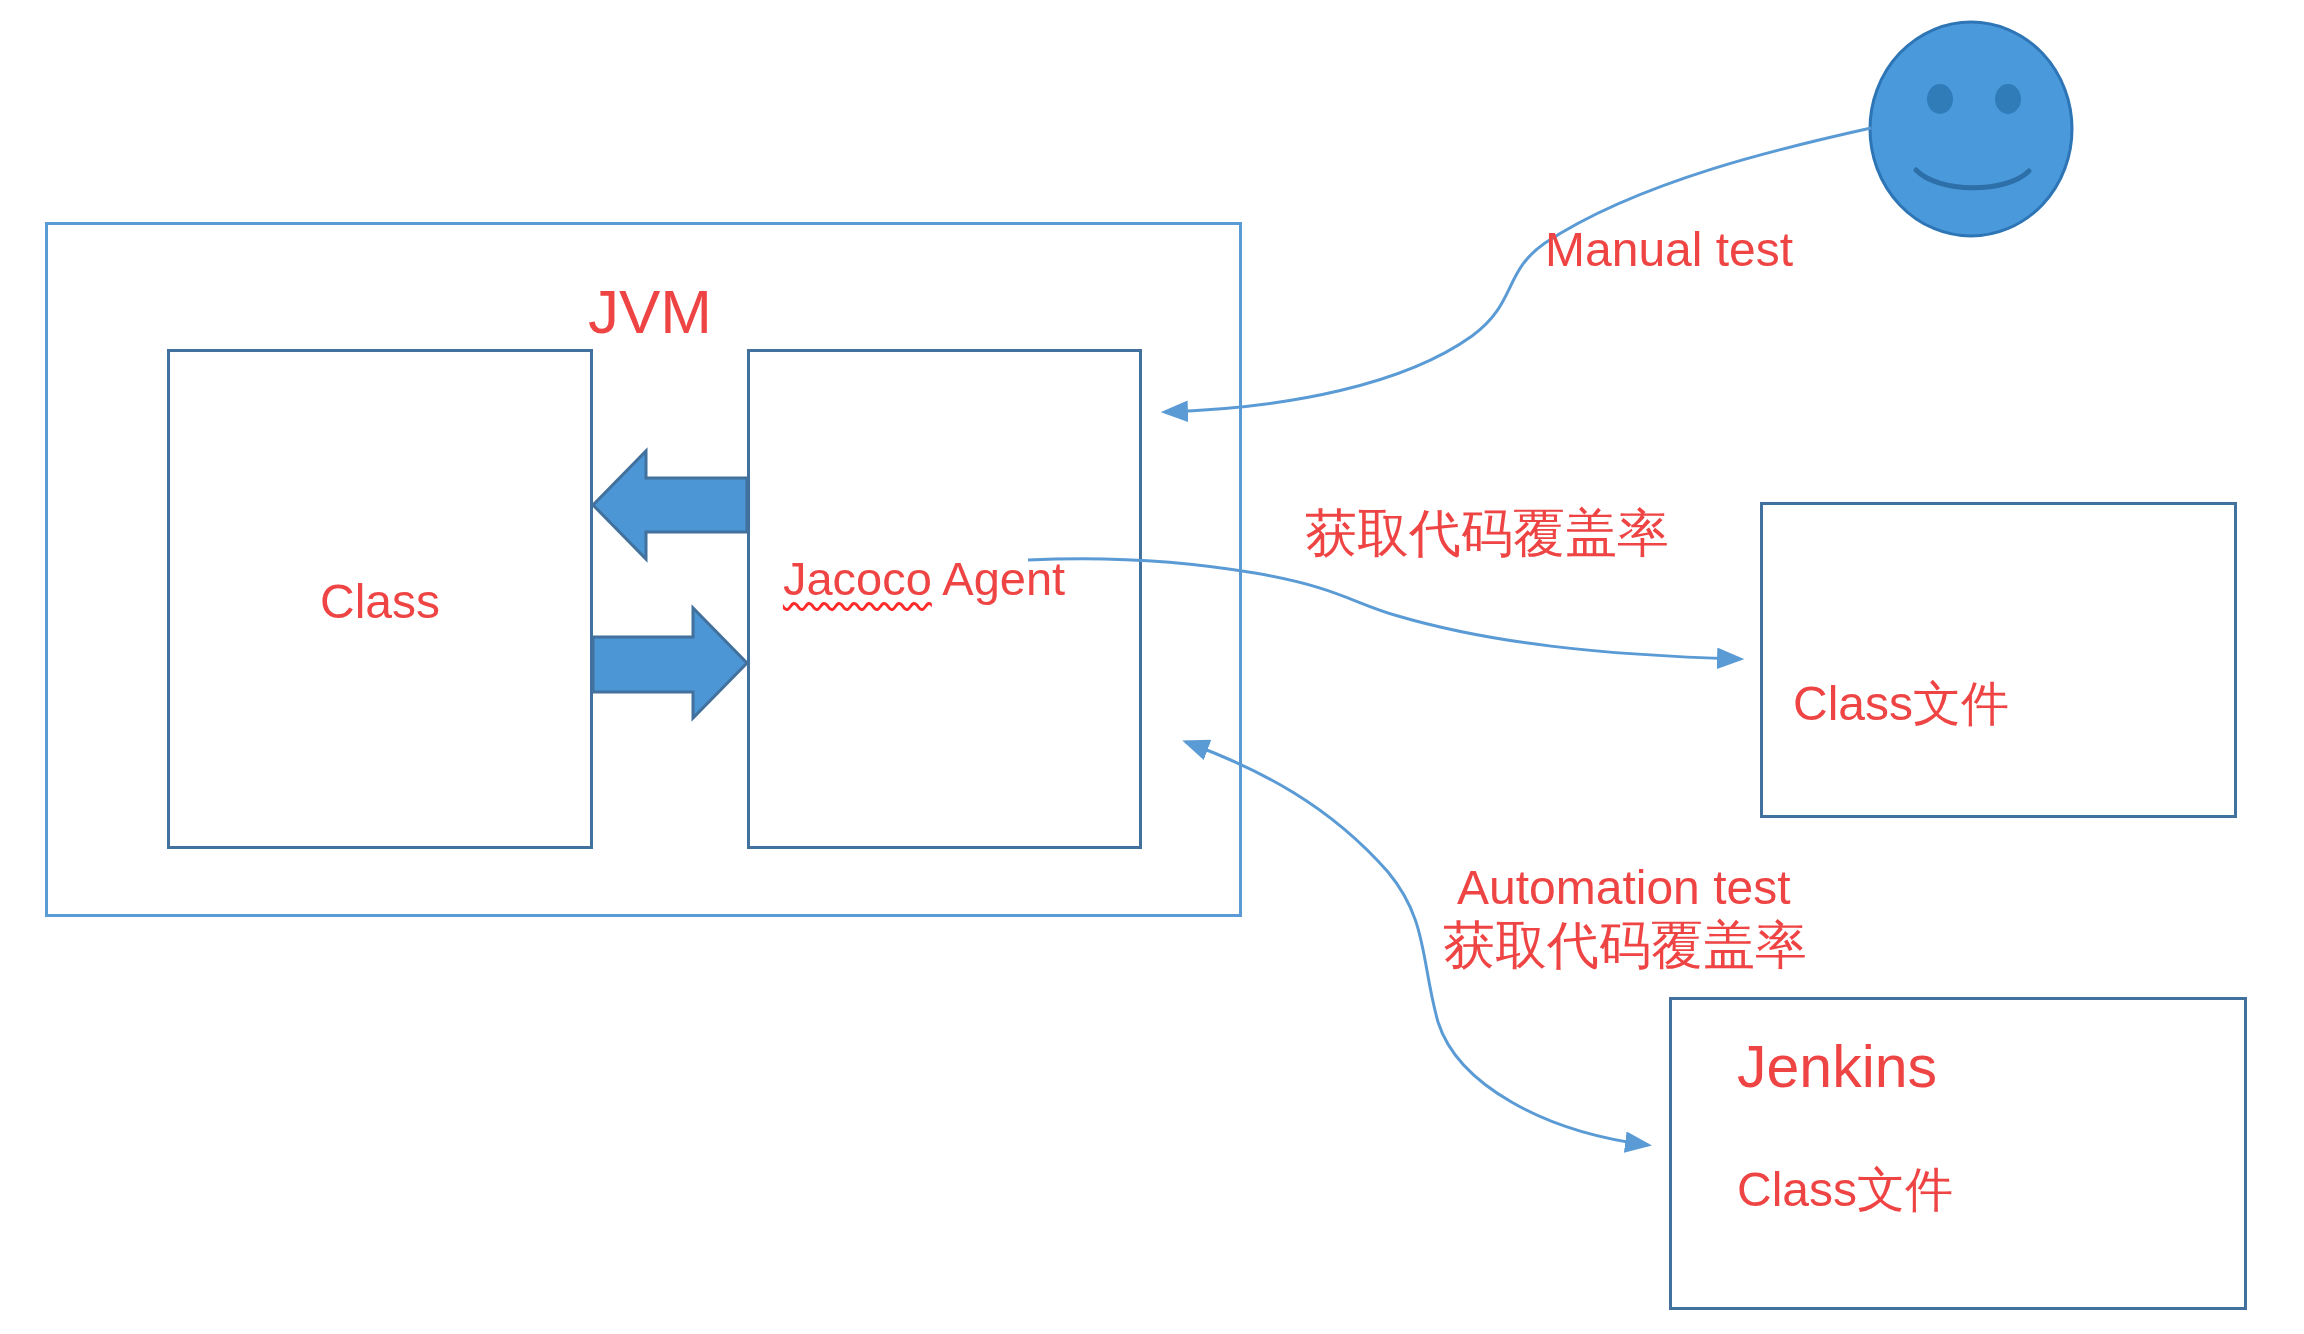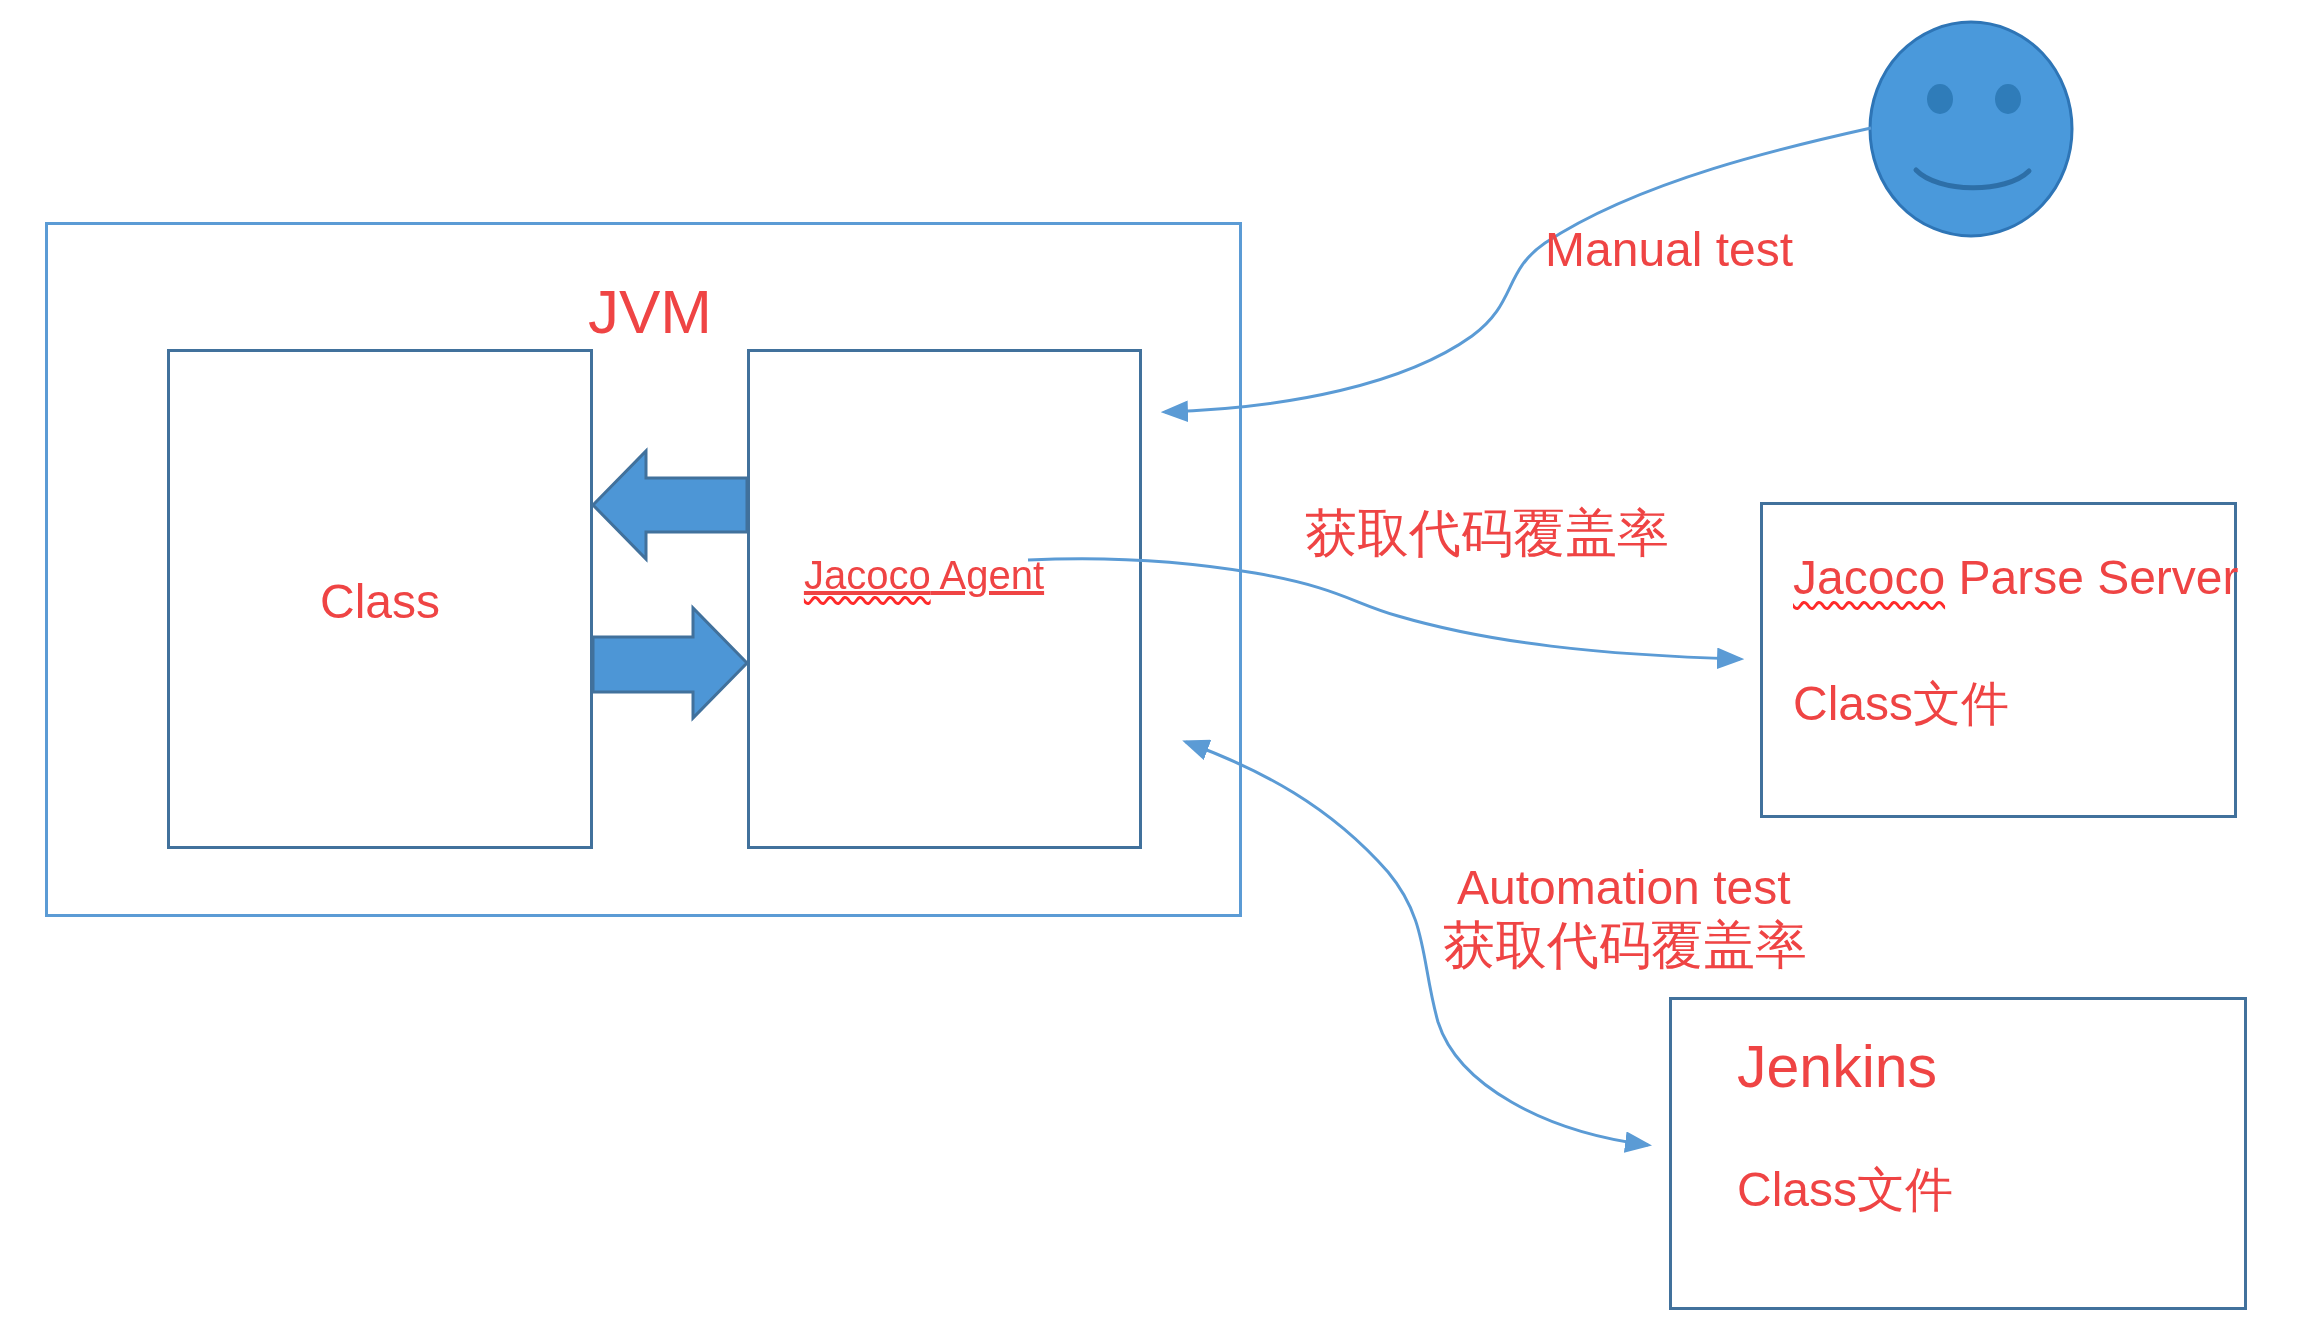--- a/index.html
+++ b/index.html
@@ -16,21 +16,21 @@
   .cjk{font-family:"Liberation Serif",serif;}
   .squiggle{text-decoration-line:underline;text-decoration-style:wavy;
             text-decoration-color:#FF2A2A;text-decoration-thickness:3px;
             text-underline-offset:7px;}
 
   #jvm-box{left:45px;top:222px;width:1197px;height:695px;}
   #jvm-label{left:550px;top:276px;width:200px;font-size:62px;}
   #server-box{left:167px;top:349px;width:426px;height:500px;}
   #server-label{left:167px;top:574px;width:426px;font-size:48px;}
   #agent-box{left:747px;top:349px;width:395px;height:500px;}
-  #agent-label{left:747px;top:552px;width:354px;font-size:40px;text-decoration:underline;}
+  #agent-label{left:747px;top:552px;width:354px;font-size:47px;}
 
   #manual-label{left:1545px;top:222px;font-size:48px;}
   #coverage-label{left:1305px;top:504px;font-size:52px;}
   #automation-label-1{left:1443px;top:860px;font-size:48px;margin-left:14px;}
   #automation-label-2{left:1443px;top:916px;font-size:52px;}
 
   #parse-box{left:1760px;top:502px;width:477px;height:316px;}
   #parse-line-1{left:1793px;top:550px;font-size:48px;}
   #parse-line-2{left:1793px;top:676px;font-size:48px;}
 
@@ -49,21 +49,20 @@
   <div class="box outer" id="jvm-box"></div>
   <div class="label centered" id="jvm-label">JVM</div>
 
   <div class="box inner" id="server-box"></div>
   <div class="label centered" id="server-label">Class</div>
 
   <div class="box inner" id="agent-box"></div>
   <div class="label centered" id="agent-label"><span class="squiggle">Jacoco</span><span> Agent</span></div>
 
   <div class="box inner" id="parse-box"></div>
-  <div class="label" id="parse-line-1"><span class="squiggle">Jacoco</span><span> Parse Server</span></div>
   <div class="label" id="parse-line-2"><span>Class</span><span class="cjk">文件</span></div>
 
   <div class="box inner" id="jenkins-box"></div>
   <div class="label" id="jenkins-line-1">Jenkins</div>
   <div class="label" id="jenkins-line-3"><span>Class</span><span class="cjk">文件</span></div>
 
   <svg id="diagram-svg" viewBox="0 0 2304 1334">
     <defs>
       <marker id="arrow-end" viewBox="0 0 10 8" refX="8.5" refY="4" markerWidth="9" markerHeight="7.2" orient="auto">
         <path d="M0,0 L10,4 L0,8 Z" fill="#5B9BD5"></path>

